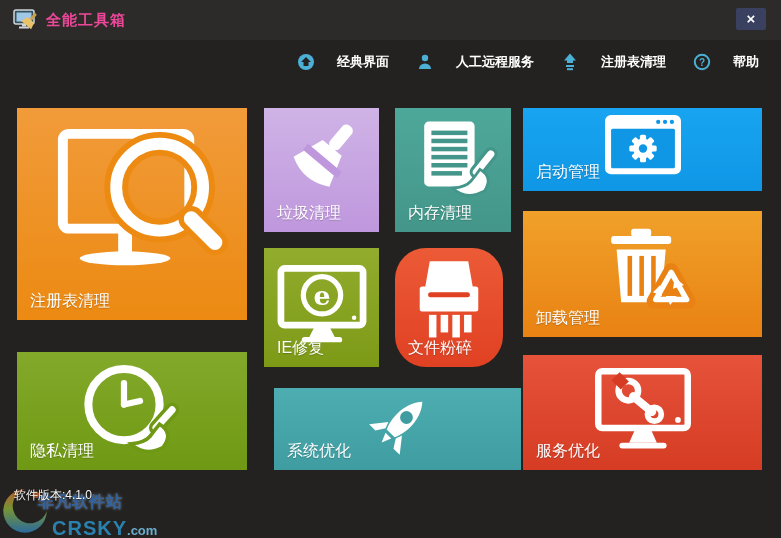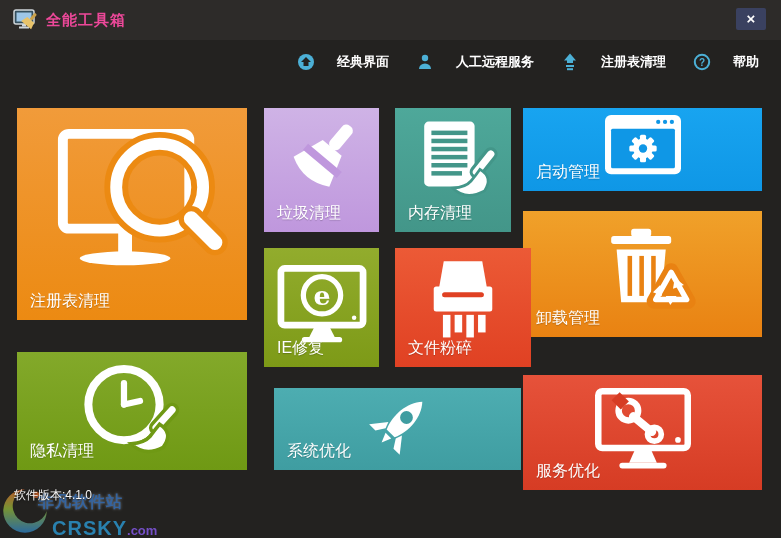--- a/index.html
+++ b/index.html
@@ -21,21 +21,21 @@
   .tile-label { position:absolute; left:13px; bottom:8px; color:#ffffff; font-size:16px;
                 text-shadow:0 1px 1px rgba(0,0,0,0.22); white-space:nowrap; }
   .tile-icon { position:absolute; left:50%; transform:translateX(-50%); }
 
   .tile-registry { left:17px;  top:108px; width:230px; height:212px; }
   .tile-junk     { left:264px; top:108px; width:115px; height:124px; }
   .tile-memory   { left:395px; top:108px; width:116px; height:124px; }
   .tile-startup  { left:523px; top:108px; width:239px; height:83px;padding-left:20px;  }
   .tile-uninstall{ left:523px; top:211px; width:239px; height:126px; }
   .tile-ie       { left:264px; top:248px; width:115px; height:119px; }
-  .tile-shred    { left:395px; top:248px; width:136px; height:119px; }
+  .tile-shred    { left:395px; top:248px; width:108px; height:119px;border-radius:31px; }
   .tile-privacy  { left:17px;  top:352px; width:230px; height:118px; }
   .tile-system   { left:264px; top:388px; width:247px; height:82px;  }
   .tile-service  { left:523px; top:355px; width:239px; height:115px; }
 
   .tile-registry .tile-icon { width:204px; height:158px; top:14px; }
   .tile-junk     .tile-icon { width:88px;  height:88px;  top:8px;  }
   .tile-memory   .tile-icon { width:92px;  height:90px;  top:10px; }
   .tile-startup  .tile-icon { width:118px; height:76px;  top:4px;  }
   .tile-uninstall.tile .tile-icon { width:122px; height:100px; top:14px; }
   .tile-ie       .tile-icon { width:112px; height:98px;  top:8px;  }
@@ -43,21 +43,21 @@
   .tile-privacy  .tile-icon { width:118px; height:98px;  top:8px;  }
   .tile-system   .tile-icon { width:120px; height:72px;  top:2px;  }
   .tile-service  .tile-icon { width:122px; height:100px; top:6px;  }
 
   .watermark { position:absolute; left:0px; top:484px; width:195px; height:54px; opacity:0.78; }
   .wm-swirl { position:absolute; left:0px; top:2px; width:50px; height:50px; }
   .wm-site { position:absolute; left:38px; top:8px; font-size:16px; font-weight:bold; color:#3a77c4;
              letter-spacing:1px; text-shadow:0 0 3px rgba(230,238,248,0.55); white-space:nowrap; }
   .wm-domain { position:absolute; left:52px; top:33px; white-space:nowrap; }
   .wm-domain .dm-main { font-size:20px; font-weight:bold; color:#2b9cd8; letter-spacing:1px; }
-  .wm-domain .dm-suffix { font-size:13px; font-weight:bold; color:#8b5cf6; }
+  .wm-domain .dm-suffix { font-size:13px; font-weight:bold; color:#7dd3fc; }
   .version-text { position:absolute; left:14px; top:487px; font-size:12px; color:#f5f5f5;
                   text-shadow:0 1px 2px rgba(0,0,0,0.6); z-index:5; }
 </style>
 </head>
 <body>
 
 <div class="titlebar">
   <svg class="app-icon" viewBox="0 0 24 22">
     <rect x="1" y="1" width="20" height="14" rx="2" fill="#35505f" stroke="#cfd6da" stroke-width="1.5"></rect>
     <rect x="3.5" y="3.5" width="15" height="9" fill="#9ec7e8"></rect>
@@ -231,21 +231,21 @@
       <path d="M75,2 C88,16 90,40 82,58 L68,58 C60,40 62,16 75,2 z" fill="#fff"></path>
       <circle cx="75" cy="30" r="8" fill="currentColor"></circle>
       <path d="M63,50 l-15,19 11,0 7,-11 z" fill="#fff"></path>
       <path d="M87,50 l15,19 -11,0 -7,-11 z" fill="#fff"></path>
       <path d="M70,62 h10 l-5,12 z" fill="#fff"></path>
     </g>
   </svg>
   <span class="tile-label">系统优化</span>
 </div>
 
-<div class="tile tile-service" style="background: linear-gradient(rgb(230, 82, 58) 0%, rgb(214, 60, 36) 100%); color: rgb(214, 60, 36); margin-top: 20px;">
+<div class="tile tile-service" style="background: linear-gradient(rgb(230, 82, 58) 0%, rgb(214, 60, 36) 100%); color: rgb(214, 60, 36);">
   <svg class="tile-icon" viewBox="0 0 150 110">
     <rect x="20" y="6" width="110" height="70" rx="5" fill="none" stroke="#fff" stroke-width="8"></rect>
     <circle cx="118" cy="66" r="3.5" fill="#fff"></circle>
     <polygon points="66,76 84,76 92,94 58,94" fill="#fff"></polygon>
     <rect x="46" y="94" width="58" height="7" rx="3.5" fill="#fff"></rect>
     <circle cx="57" cy="30" r="12" fill="none" stroke="#fff" stroke-width="8"></circle>
     <rect x="40" y="10" width="14" height="16" fill="currentColor" transform="rotate(-45 47 18)"></rect>
     <line x1="63" y1="37" x2="86" y2="56" stroke="#fff" stroke-width="10" stroke-linecap="round"></line>
     <circle cx="89" cy="59" r="8.5" fill="none" stroke="#fff" stroke-width="7"></circle>
   </svg>

